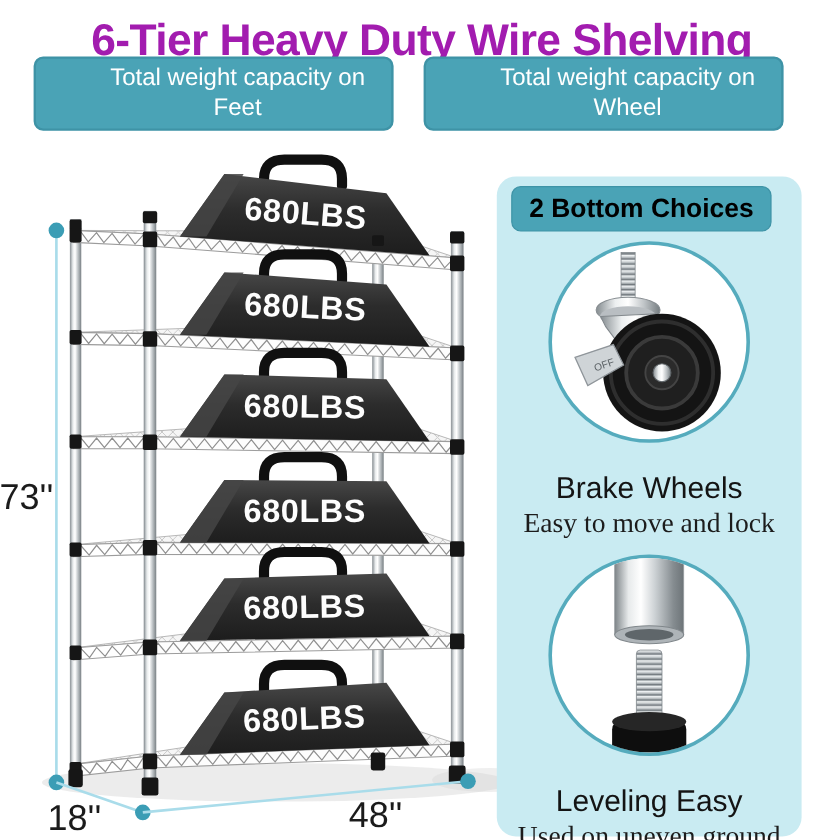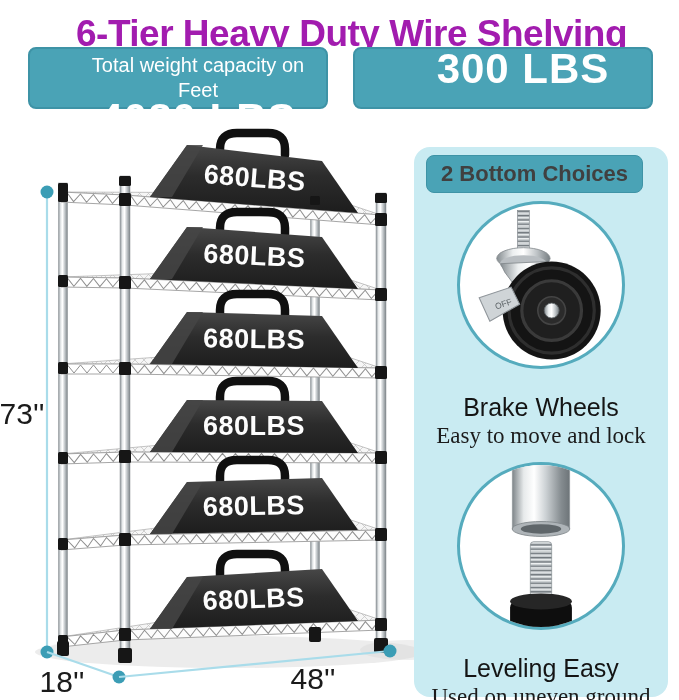--- a/index.html
+++ b/index.html
@@ -18,35 +18,35 @@
     position:absolute;top:47px;left:28px;width:635px;
     display:flex;gap:25px;
   }
   .badge{
     width:300px;height:62px;box-sizing:border-box;
     background:var(--teal,#4aa3b6);
     border:2px solid var(--teal-dark,#3e93a6);
     border-radius:8px;color:#fff;text-align:center;padding-top:4px;padding-left:40px;
   }
   .badge-label{font-size:20px;line-height:25px;font-weight:400;}
-  .badge-value{font-size:42px;line-height:31px;font-weight:700;letter-spacing:1px;}
+  .badge-value{font-size:24px;line-height:31px;font-weight:400;letter-spacing:1px;}
   .scene{position:absolute;left:0;top:0;width:679px;height:700px;}
   .scene text{font-family:"Liberation Sans",sans-serif;}
   .dim-line{stroke:var(--dim-line,#a9dcea);stroke-width:2.2;fill:none;}
   .dim-dot{fill:var(--dim-dot,#3b9db5);}
   .dim-text{fill:#1b1b1b;font-size:30px;text-anchor:middle;}
   .weight-label{fill:#fdfdfd;font-size:27px;font-weight:700;letter-spacing:0.5px;text-anchor:middle;}
   .panel{
     position:absolute;left:414px;top:147px;width:254px;height:550px;
     background:var(--panel-bg,#c9ebf2);border-radius:16px;box-sizing:border-box;
   }
   .panel-header{
     margin:8px 25px 0 12px;height:36px;border-radius:8px;
     background:var(--teal,#4aa3b6);border:1px solid var(--teal-dark,#3e93a6);
-    color:#404040;font-size:22px;font-weight:700;text-align:center;line-height:36px;
+    color:#000000;font-size:22px;font-weight:700;text-align:center;line-height:36px;
   }
   .option-circle{
     width:162px;height:162px;border-radius:50%;
     background:#fff;border:3px solid var(--circle-border,#55abbd);
     margin:8px auto 0 auto;overflow:hidden;
   }
   .option-circle svg{display:block;width:162px;height:162px;}
   .circle-2{margin-top:14px;}
   .option-name{font-size:25px;font-weight:400;text-align:center;margin-top:25px;line-height:26px;color:#141414;}
   .option-desc{font-size:23px;font-weight:400;text-align:center;margin-top:3px;line-height:25px;color:#1c1c1c;font-family:Liberation Serif, serif;}
@@ -55,20 +55,21 @@
 <body>
 
 <h1 class="title">6-Tier Heavy Duty Wire Shelving</h1>
 
 <div class="badges">
   <div class="badge">
     <div class="badge-label">Total weight capacity on Feet</div>
     <div class="badge-value">4080 LBS</div>
   </div>
   <div class="badge">
+    <div class="badge-label">Total weight capacity on Wheel</div>
     <div class="badge-value">300 LBS</div>
   </div>
 </div>
 
 <svg class="scene" viewBox="0 0 679 700">
   <defs>
     <linearGradient id="chromeH" x1="0" y1="0" x2="1" y2="0">
       <stop offset="0" stop-color="#8f969b"></stop>
       <stop offset="0.25" stop-color="#e8ebec"></stop>
       <stop offset="0.45" stop-color="#ffffff"></stop>

